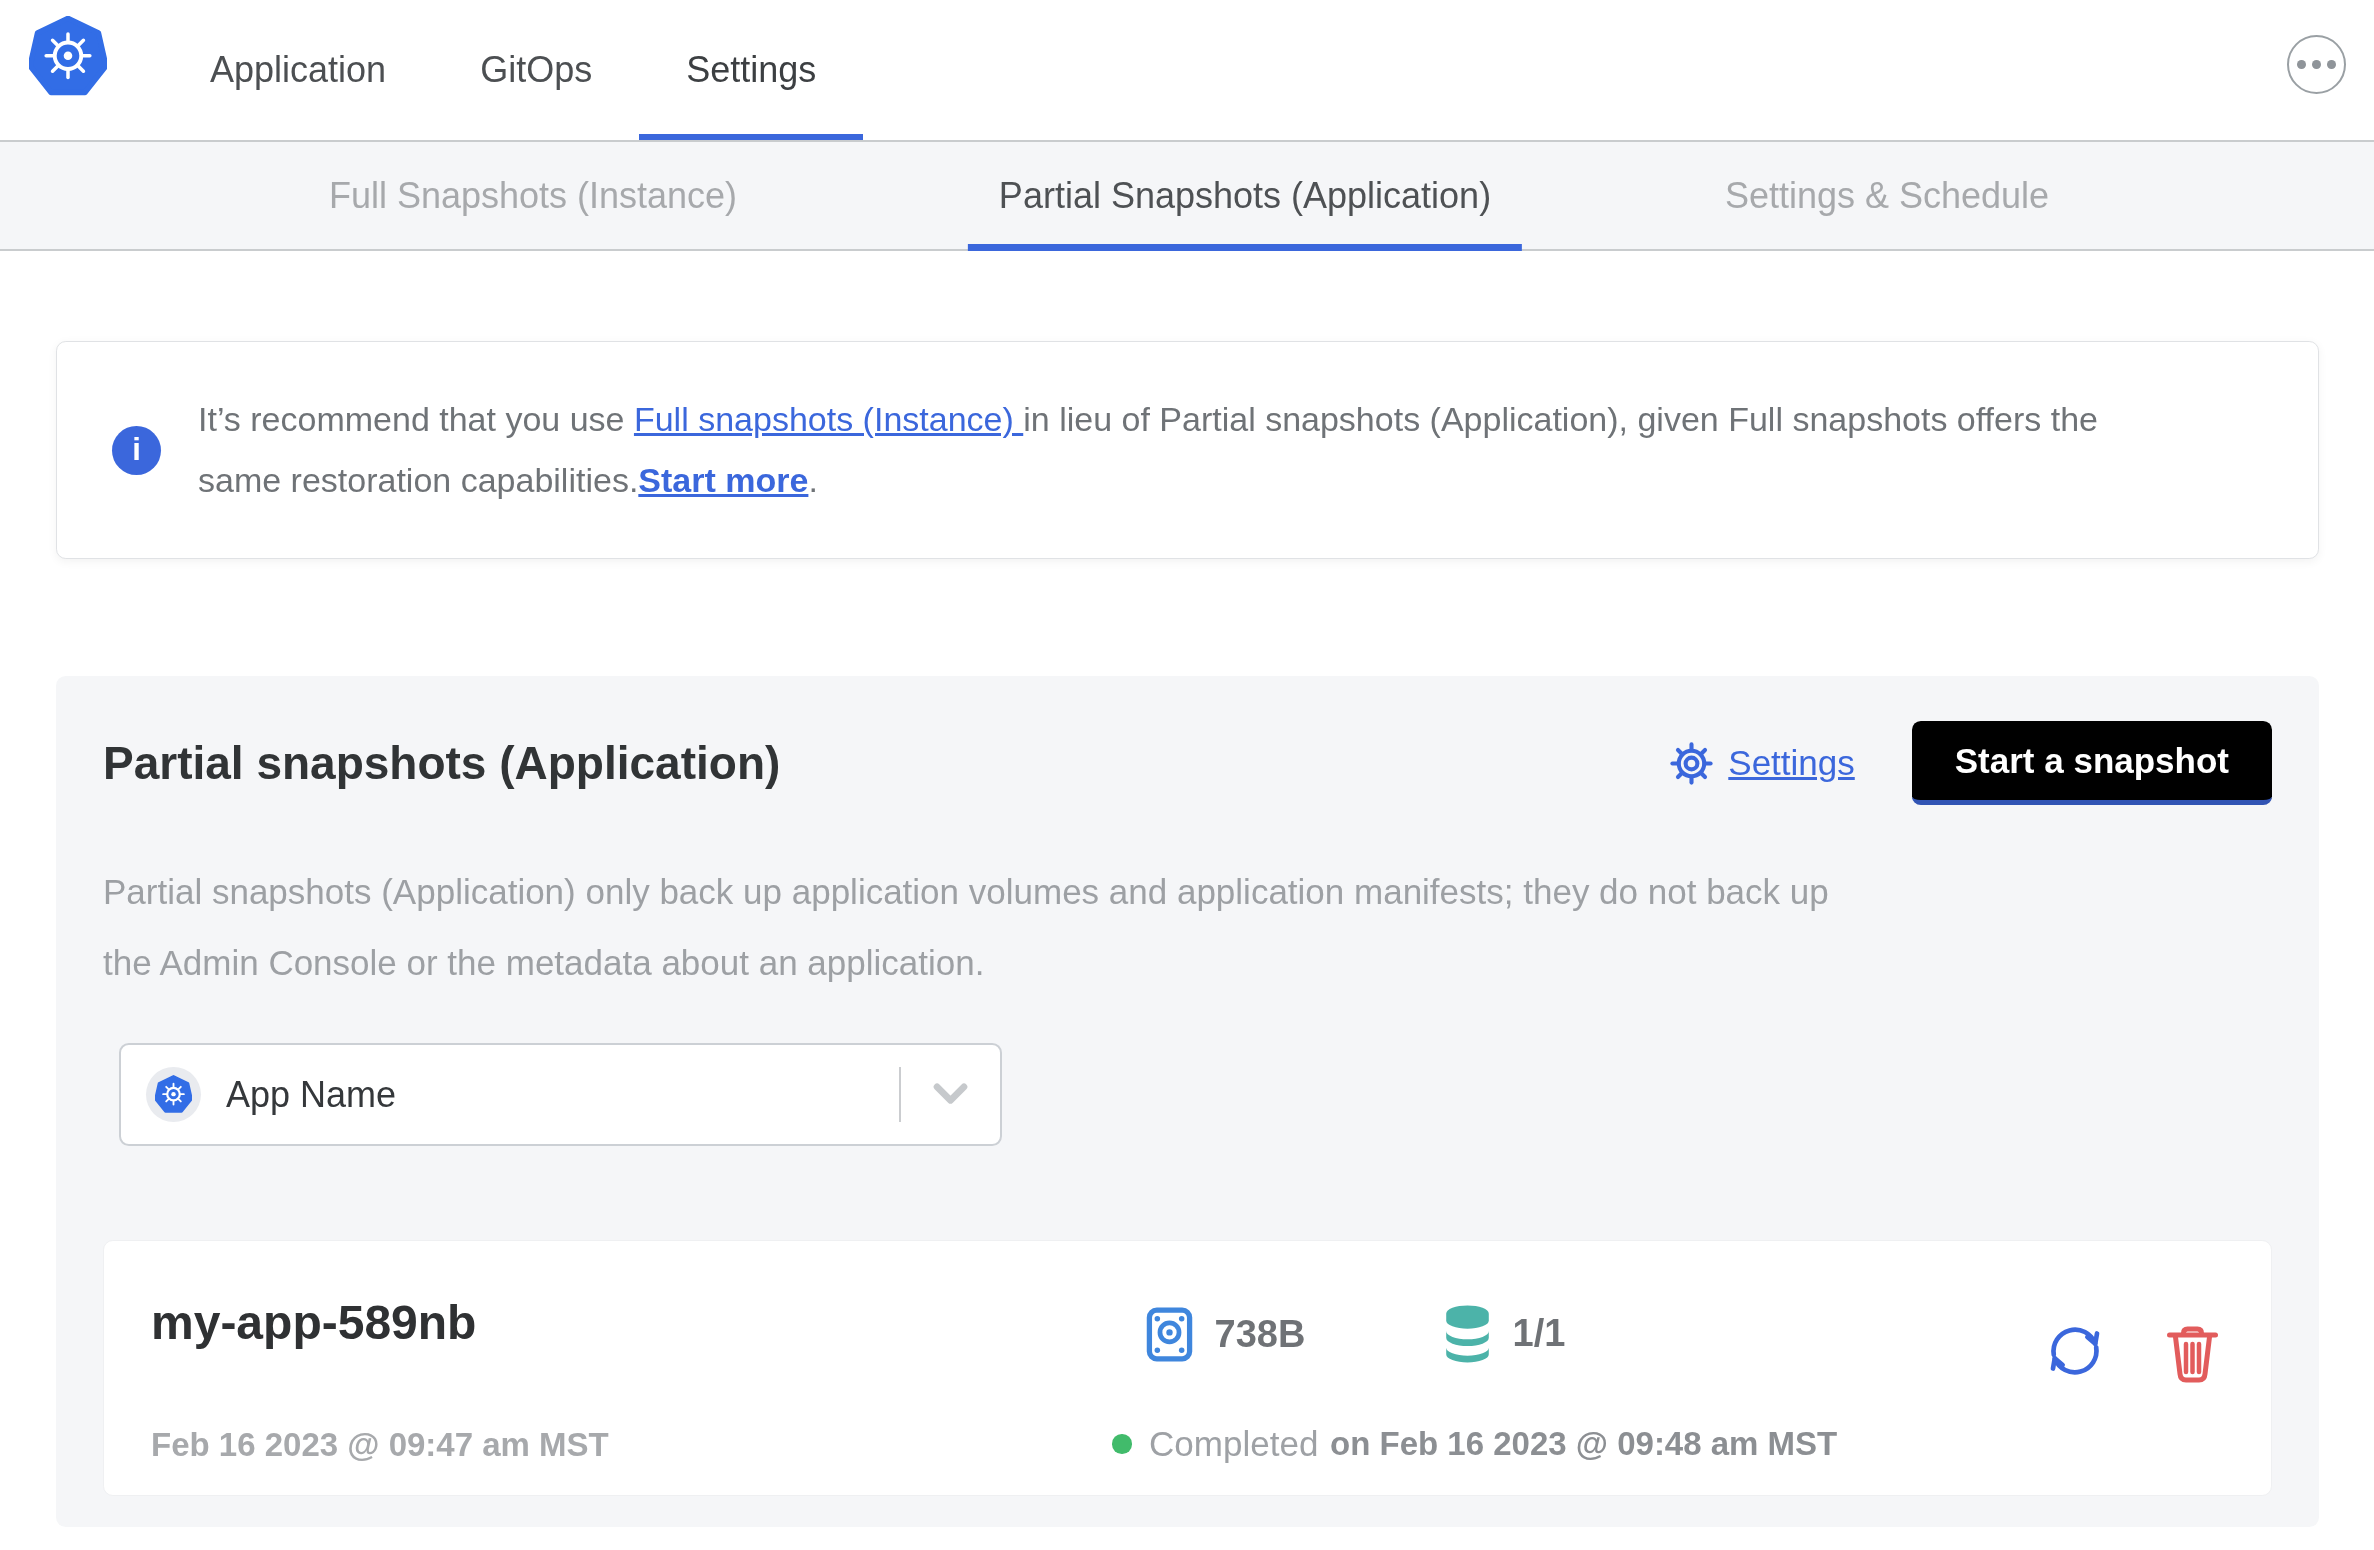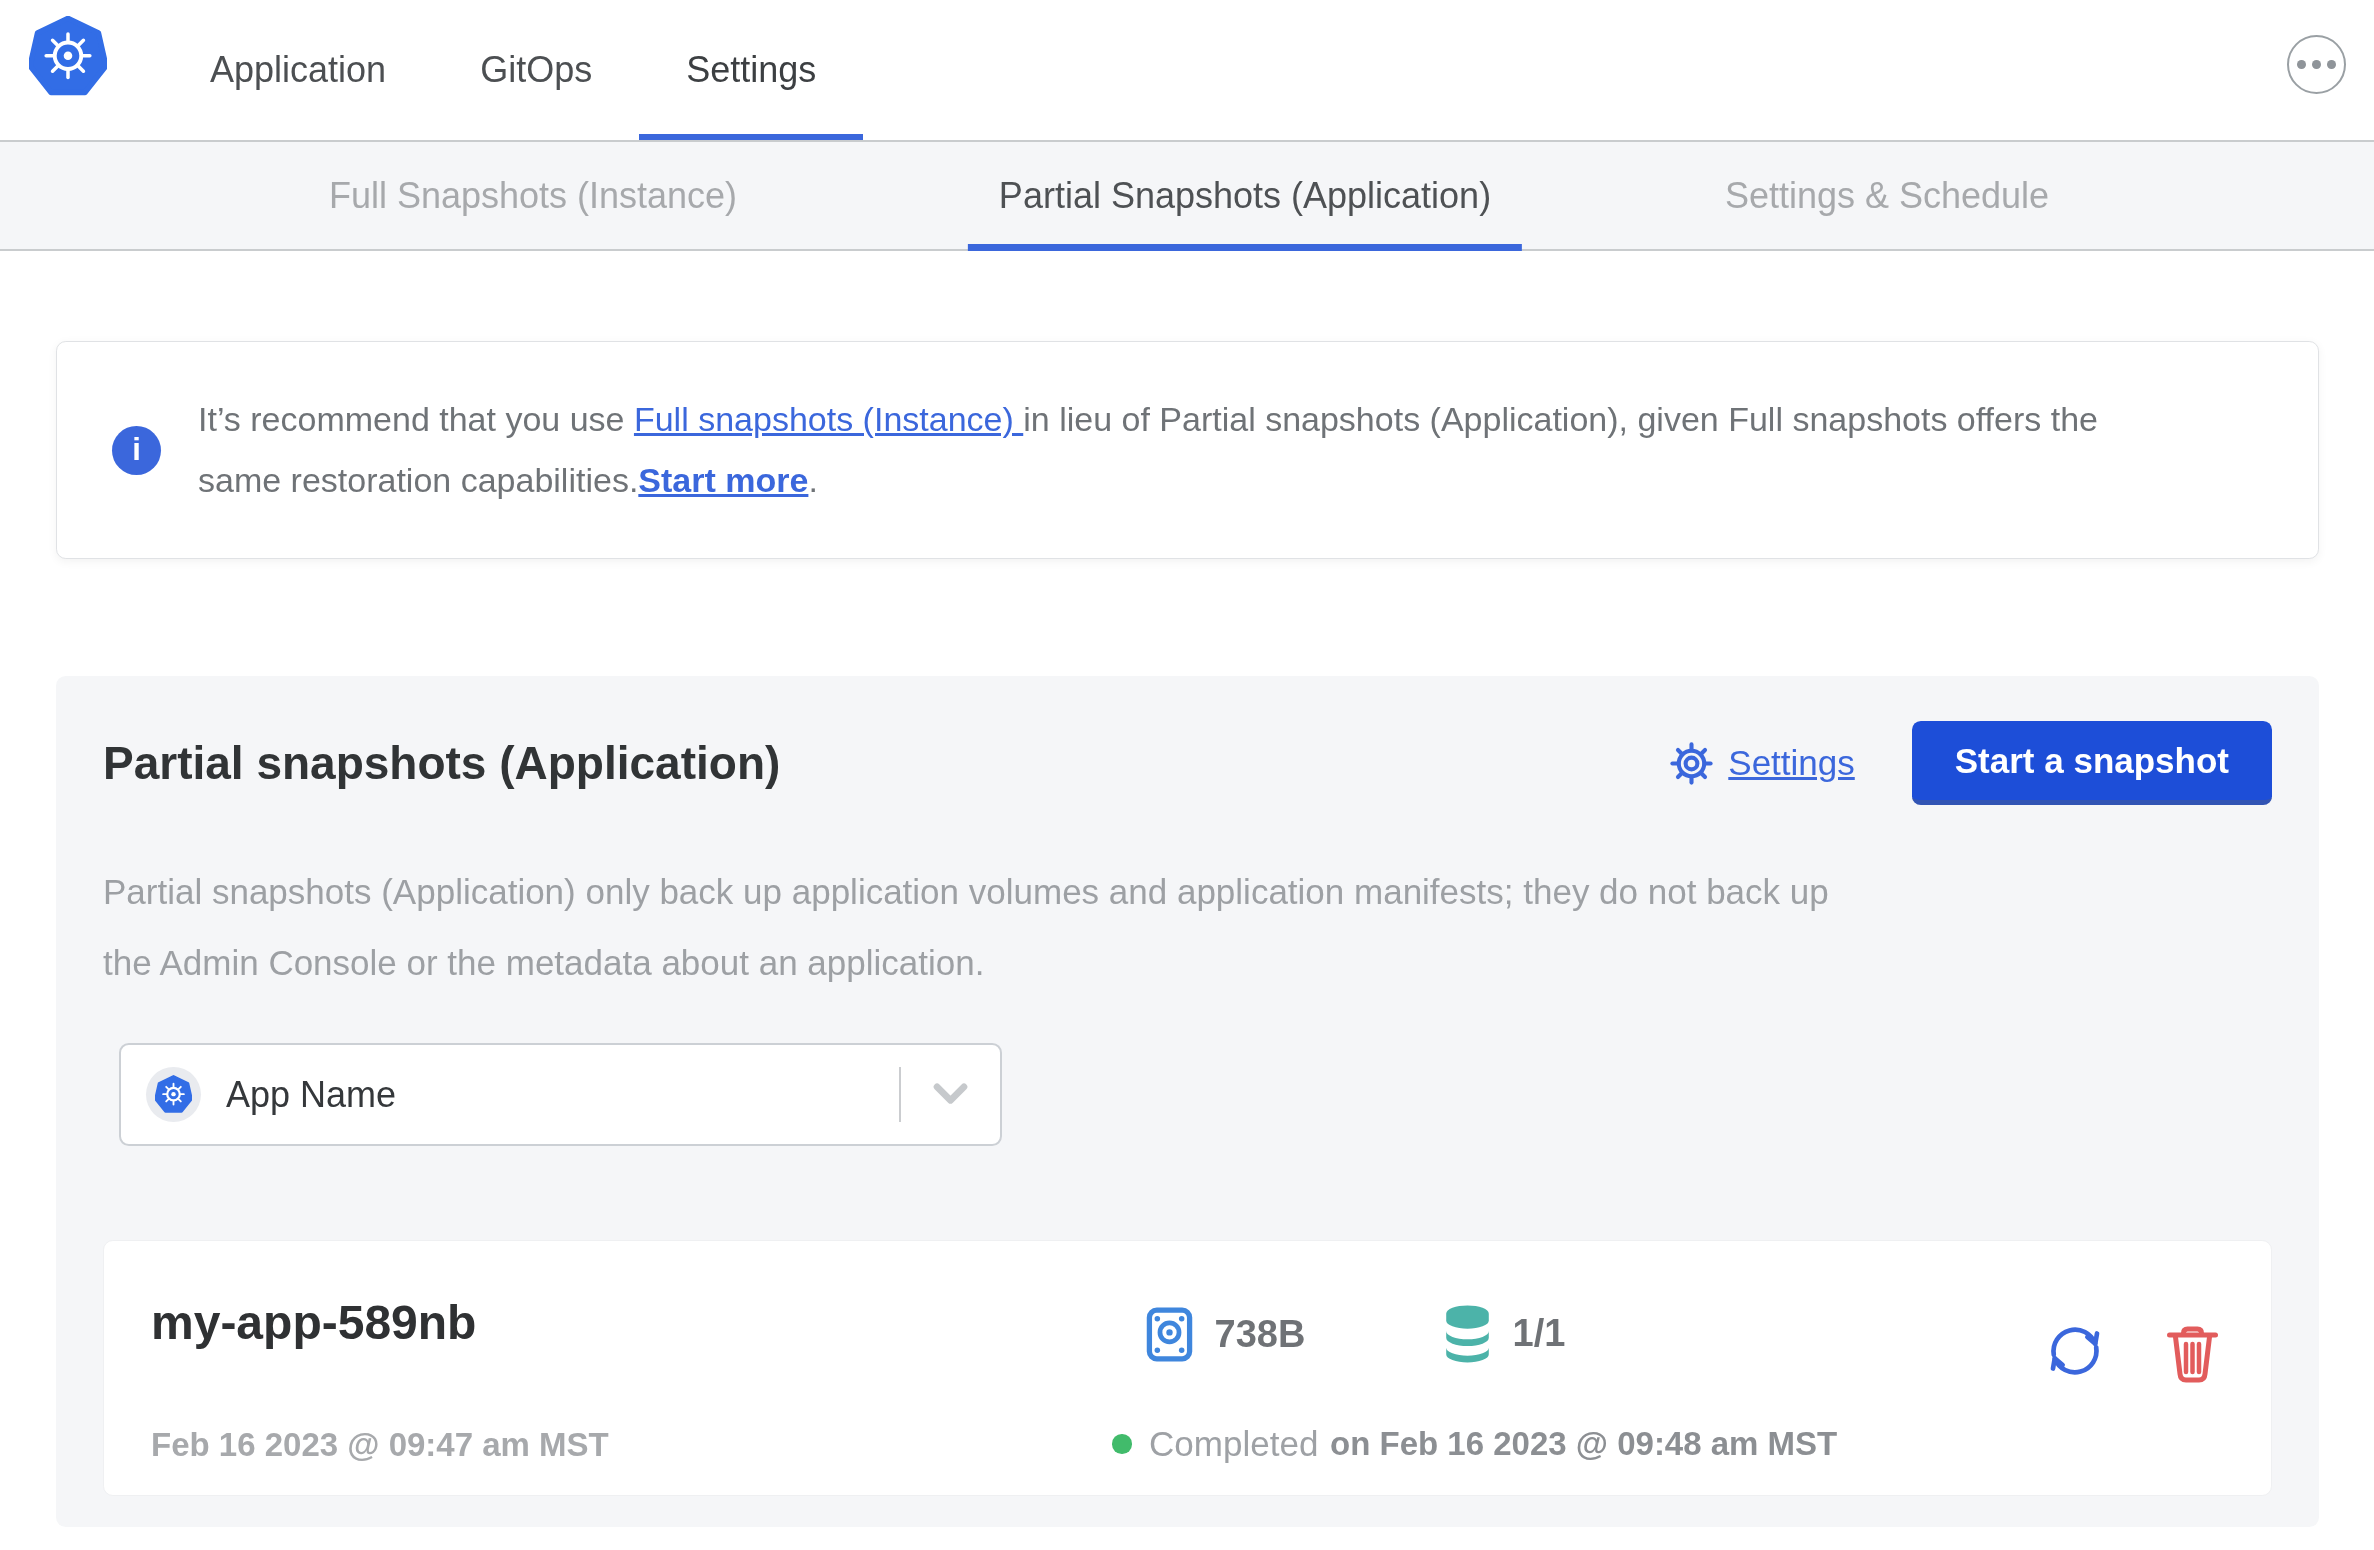--- a/index.html
+++ b/index.html
@@ -42,21 +42,21 @@
 
   
   .panel { margin:117px 56px 0; height:851px; background:#f5f6f8; border-radius:9.8px;
     padding:45px 47px 39px; }
   .panel-head { display:flex; align-items:center; }
   .panel-title { font-size:46px; font-weight:bold; color:#313436; }
   .head-right { margin-left:auto; display:flex; align-items:center; }
   .gear { width:47px; height:47px; }
   .settings-link { font-size:35px; font-weight:normal; color:#3b67dc;
     text-decoration:underline; margin-left:13.7px; margin-right:57px; cursor:pointer; }
-  .start-btn { height:84px; padding:0 43px; background:#1d4ed8; border:none;
+  .start-btn { height:84px; padding:0 43px; background:#000000; border:none;
     border-bottom:5.9px solid #3154b4; border-radius:8.8px; color:#fff;
     font-size:35px; font-weight:bold; font-family:inherit; cursor:pointer; }
 
   .panel-desc { margin-top:51px; font-size:35px; color:#9da0a4; line-height:71px; }
   .panel-desc span { display:block; }
 
   .app-select { margin-top:45px; width:883px; height:103px; background:#fff;
     border:2px solid #ccd0d5; border-radius:9.8px; display:flex; align-items:center;
     padding-left:25px; cursor:pointer;margin-left:16px; }
   .k8s-badge { width:55px; height:55px; border-radius:50%; background:#e9ebef;

